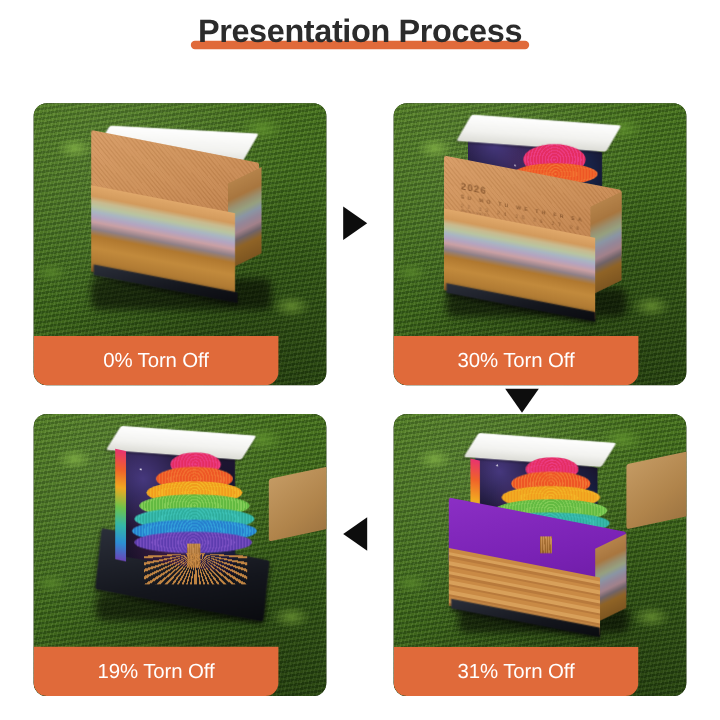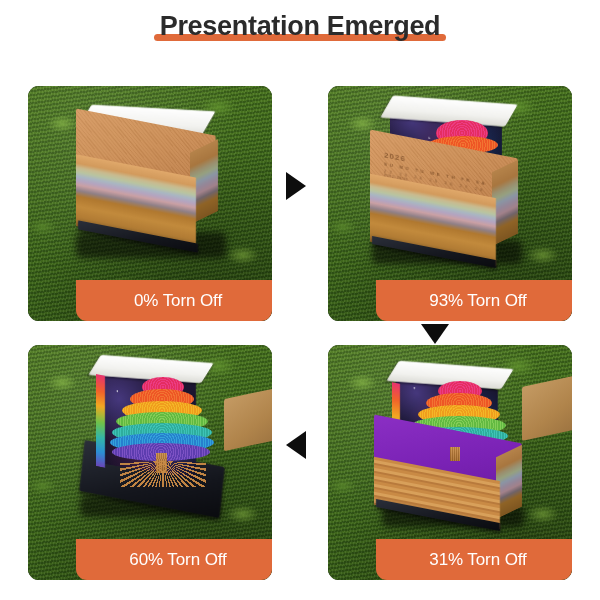--- a/index.html
+++ b/index.html
@@ -240,21 +240,20 @@
     height: 41px;
     background: #e06a3a;
     border-bottom-left-radius: 11px;
     border-bottom-right-radius: 11px;
     display: flex;
     align-items: center;
     justify-content: center;
     color: #ffffff;
     font-size: 17px;
     letter-spacing: -0.1px;
-    margin-left: 48px;
   }
 
   
   .arrow {
     position: absolute;
     width: 0;
     height: 0;
   }
   .arrow-right {
     left: 286px;
@@ -277,21 +276,21 @@
     border-bottom: 14px solid transparent;
     border-right: 20px solid #0d0d0d;
   }
 </style>
 </head>
 <body>
 
 <div class="header">
   <div class="title-wrap">
     <div class="title-underline"></div>
-    <div class="title">Presentation Emerged</div>
+    <div class="title">Presentation Process</div>
   </div>
 </div>
 
 <div class="grid">
 
   <div class="card tl">
     <div class="scene"></div>
 
     <div class="pad" style="left:42px; top:18px; width:160px; height:160px;">
       <div class="pad-shadow" style="left:6px; top:128px; width:150px; height:26px;"></div>
@@ -331,21 +330,21 @@
         <div class="nums">22   23   24   25   26   27   28</div>
         <div class="mini">WORLD WATER</div>
       </div>
 
       <div class="pad-side stack-side" style="left:128px; top:66px; width:26px; height:74px; transform:skewY(-26deg);"></div>
 
       <div class="pad-front stack-color-front" style="left:6px; top:86px; width:126px; height:68px; transform:skewY(11deg);"></div>
       <div class="base-plate" style="left:8px; top:148px; width:124px; height:8px; transform:skewY(11deg);"></div>
     </div>
 
-    <div class="caption">93% Torn Off</div>
+    <div class="caption">30% Torn Off</div>
   </div>
 
   <div class="card bl">
     <div class="scene"></div>
 
     <div class="kraft-box" style="left:196px; top:48px; width:58px; height:52px; transform:skewY(-12deg); border-radius:2px;"></div>
 
     <div class="pad" style="left:36px; top:4px; width:172px; height:180px;">
       <div class="pad-shadow" style="left:16px; top:146px; width:140px; height:22px;"></div>
 
@@ -363,21 +362,21 @@
       <div class="canopy" style="left:58px; top:52px; width:80px; height:19px; background:#f2a821;"></div>
       <div class="canopy" style="left:52px; top:63px; width:92px; height:19px; background:#6fc24a;"></div>
       <div class="canopy" style="left:48px; top:74px; width:100px; height:19px; background:#34b6a8;"></div>
       <div class="canopy" style="left:46px; top:84px; width:104px; height:19px; background:#2b8ed4;"></div>
       <div class="canopy" style="left:48px; top:94px; width:98px; height:18px; background:#6a45b8;"></div>
 
       <div class="trunk" style="left:92px; top:104px; width:11px; height:20px;"></div>
       <div class="roots" style="left:56px; top:112px; width:86px; height:26px;"></div>
     </div>
 
-    <div class="caption">60% Torn Off</div>
+    <div class="caption">19% Torn Off</div>
   </div>
 
   <div class="card br">
     <div class="scene"></div>
 
     <div class="kraft-box" style="left:194px; top:36px; width:56px; height:54px; transform:skewY(-12deg); border-radius:2px;"></div>
 
     <div class="pad" style="left:36px; top:10px; width:176px; height:180px;">
       <div class="pad-shadow" style="left:18px; top:150px; width:142px; height:22px;"></div>
 

